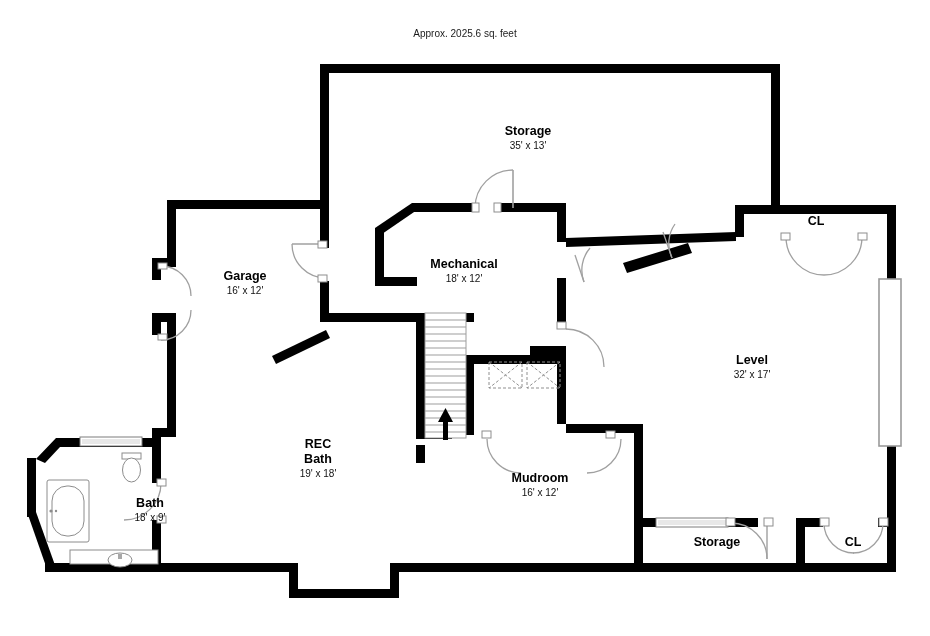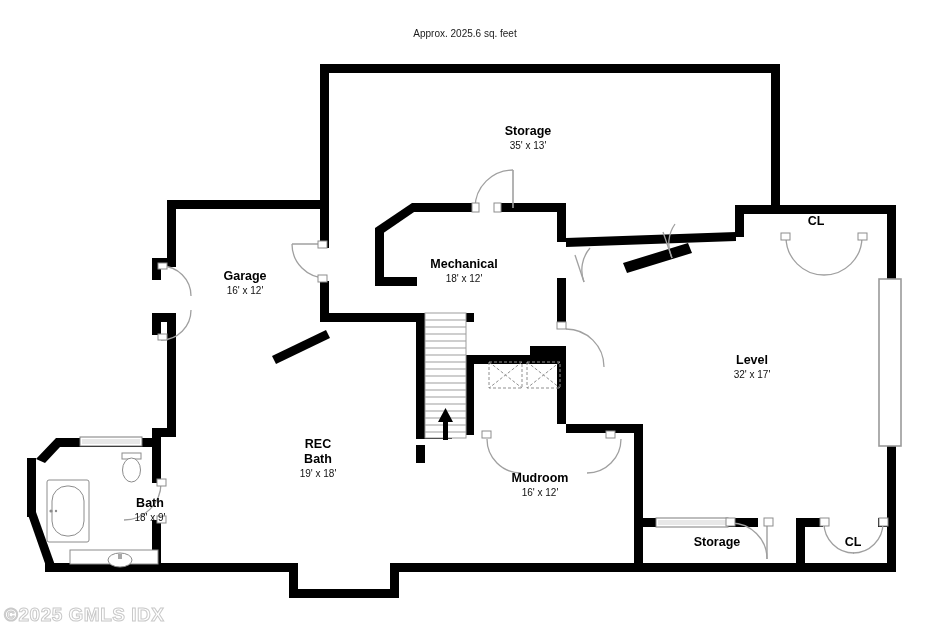--- a/index.html
+++ b/index.html
@@ -349,15 +349,14 @@
   </div>
 
   <div class="room-label cl-label" style="left:853px; top:535px;">
     <div class="room-name">CL</div>
   </div>
 
   <div class="room-label" style="left:717px; top:535px;">
     <div class="room-name">Storage</div>
   </div>
 
-  <div class="watermark">©2025 GMLS IDX</div>
 
 </div>
 
 </body></html>

